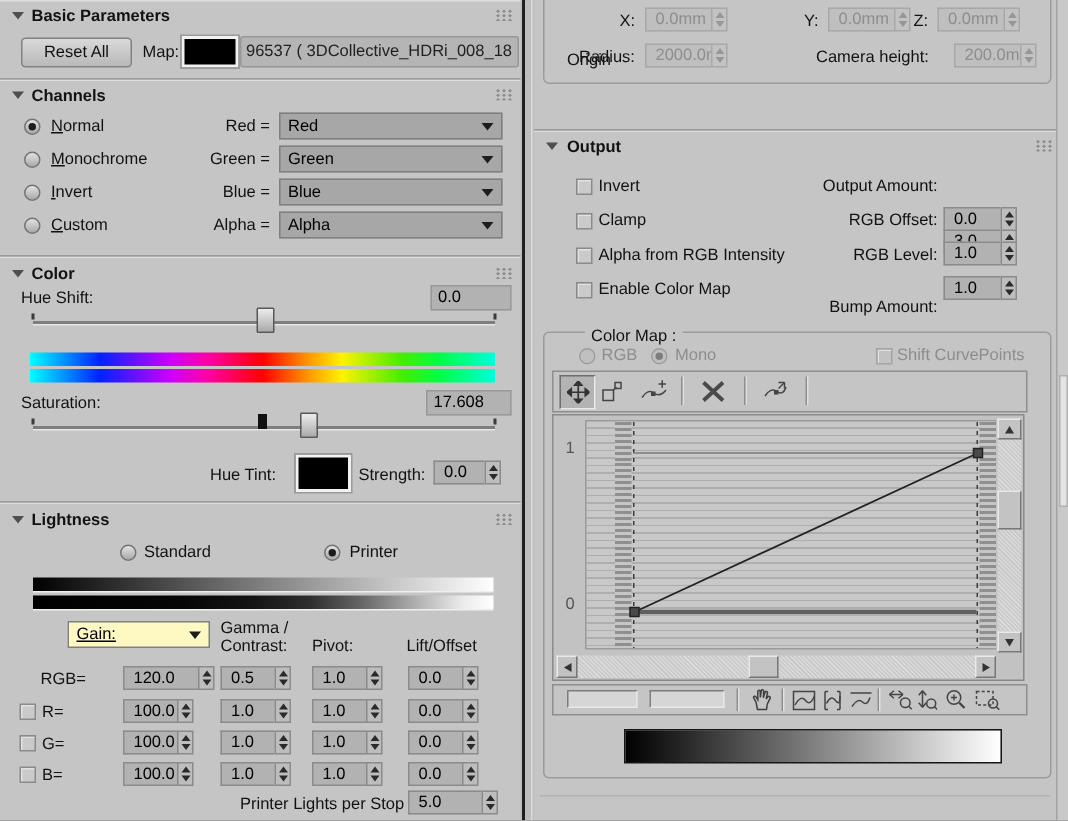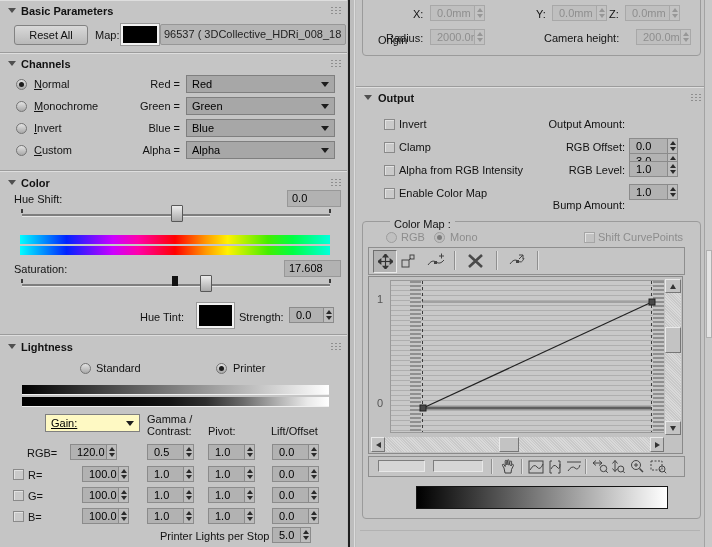--- a/index.html
+++ b/index.html
@@ -182,21 +182,21 @@
     <div class="dd" style="left:45px;top:79px;width:83px;background:#fef9c3;text-decoration:underline;">
       <span>Gain:</span>
         <span class="dda"></span>
     </div>
     <span class="t" style="left:147px;top:78px;">Gamma /</span>
     <span class="t" style="left:147px;top:90px;">Contrast:</span>
     <span class="t" style="left:208px;top:90px;">Pivot:</span>
     <span class="t" style="left:271px;top:90px;">Lift/Offset</span>
 
     <span class="t" style="left:27px;top:112px;">RGB=</span>
-    <div class="spin" style="left:70px;top:109px;width:47px;">
+    <div class="spin" style="left:82px;top:109px;width:61px;">
         <div class="sb">120.0</div>
         <div class="sa">
           <i class="tri-up"></i>
           <i class="tri-down"></i>
         </div>
       </div>
     <div class="spin" style="left:147px;top:109px;width:47px;">
         <div class="sb">0.5</div>
         <div class="sa">
           <i class="tri-up"></i>
@@ -305,21 +305,21 @@
       </div>
     <div class="spin" style="left:272px;top:173px;width:47px;">
         <div class="sb">0.0</div>
         <div class="sa">
           <i class="tri-up"></i>
           <i class="tri-down"></i>
         </div>
       </div>
 
     <span class="t" style="left:160px;top:195px;">Printer Lights per Stop</span>
-    <div class="spin" style="left:272px;top:192px;width:39px;">
+    <div class="spin" style="left:272px;top:192px;width:60px;">
         <div class="sb">5.0</div>
         <div class="sa">
           <i class="tri-up"></i>
           <i class="tri-down"></i>
         </div>
       </div>
   </div>
 
   <div class="abs" style="left:347px;top:0;width:9px;height:547px;background:#bdbdbd;">
     <div class="abs" style="left:1px;top:0;width:2px;height:547px;background:#1f1f1f;"></div>

